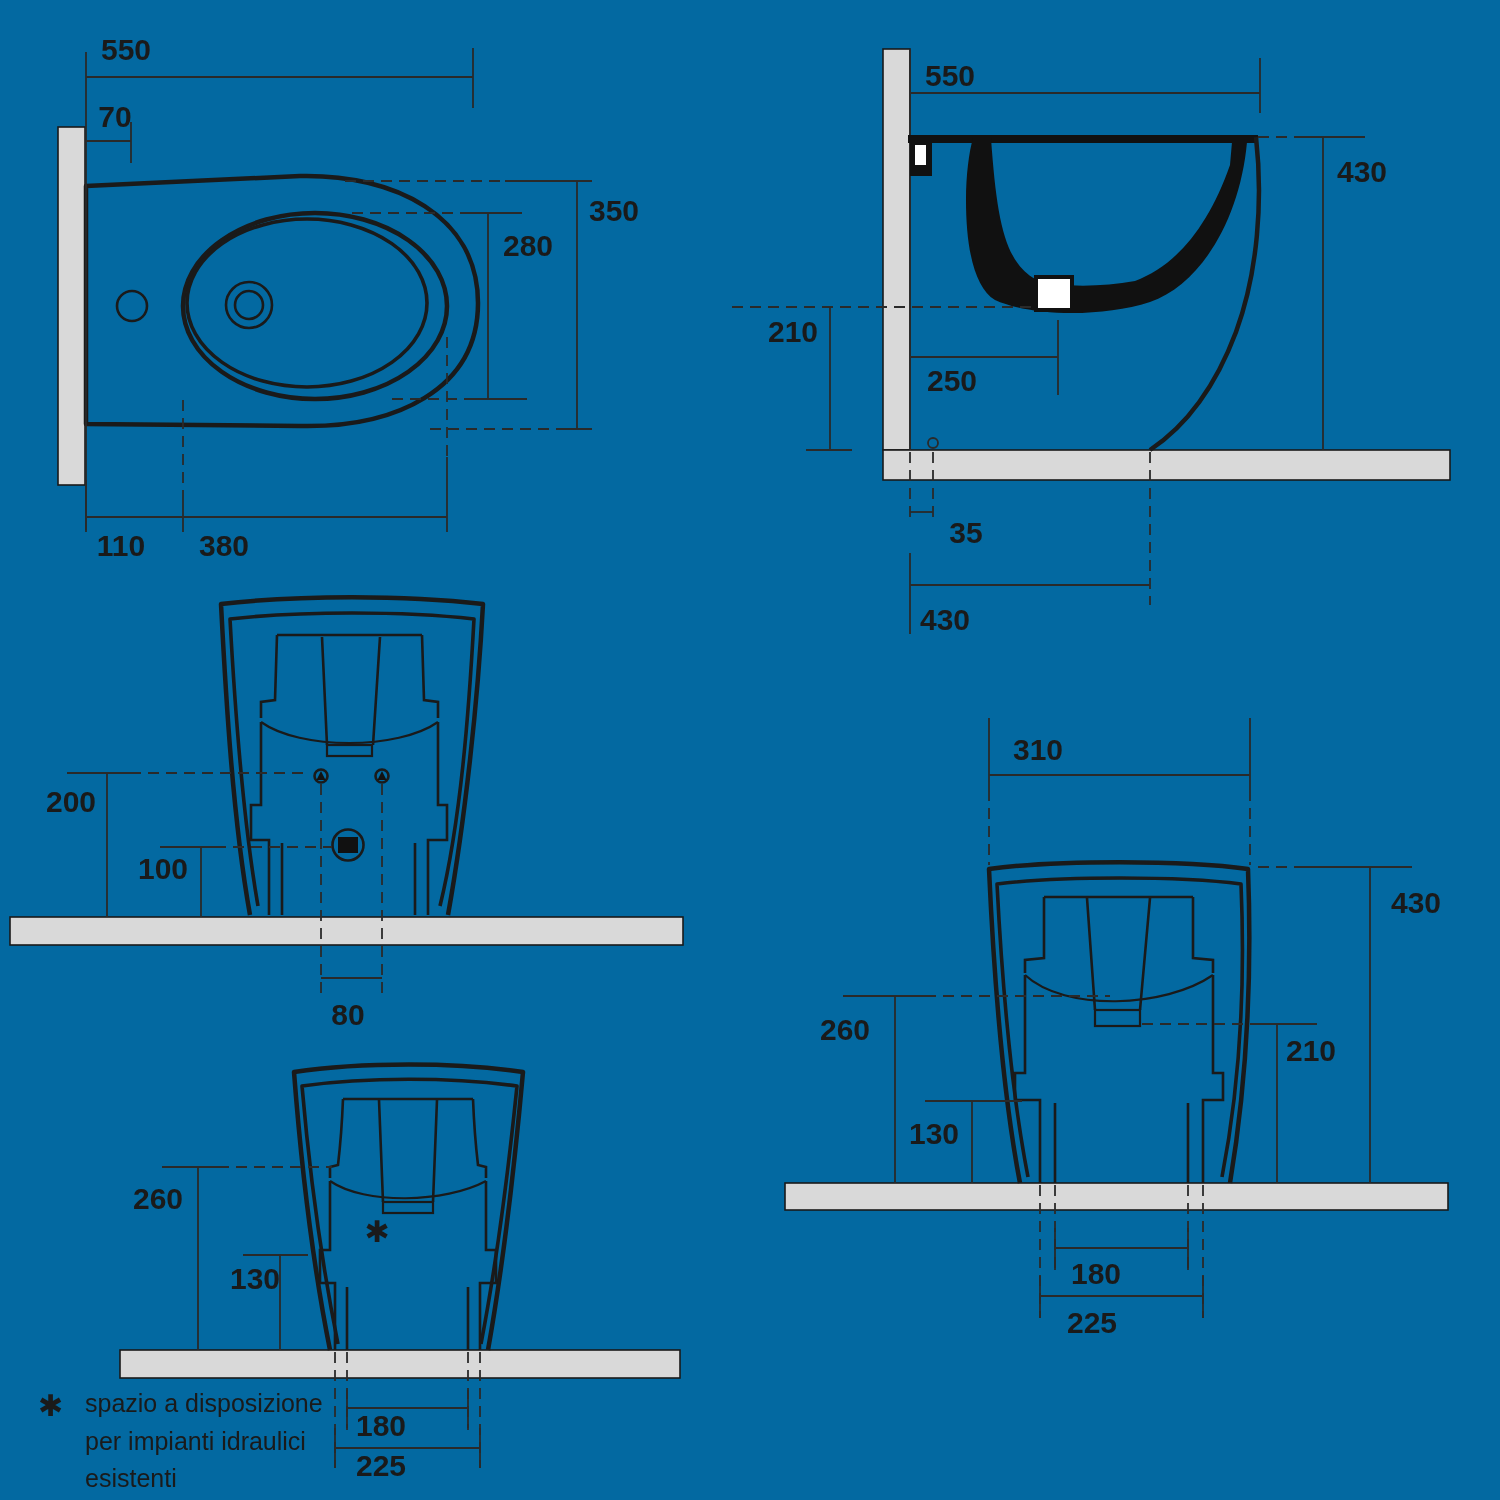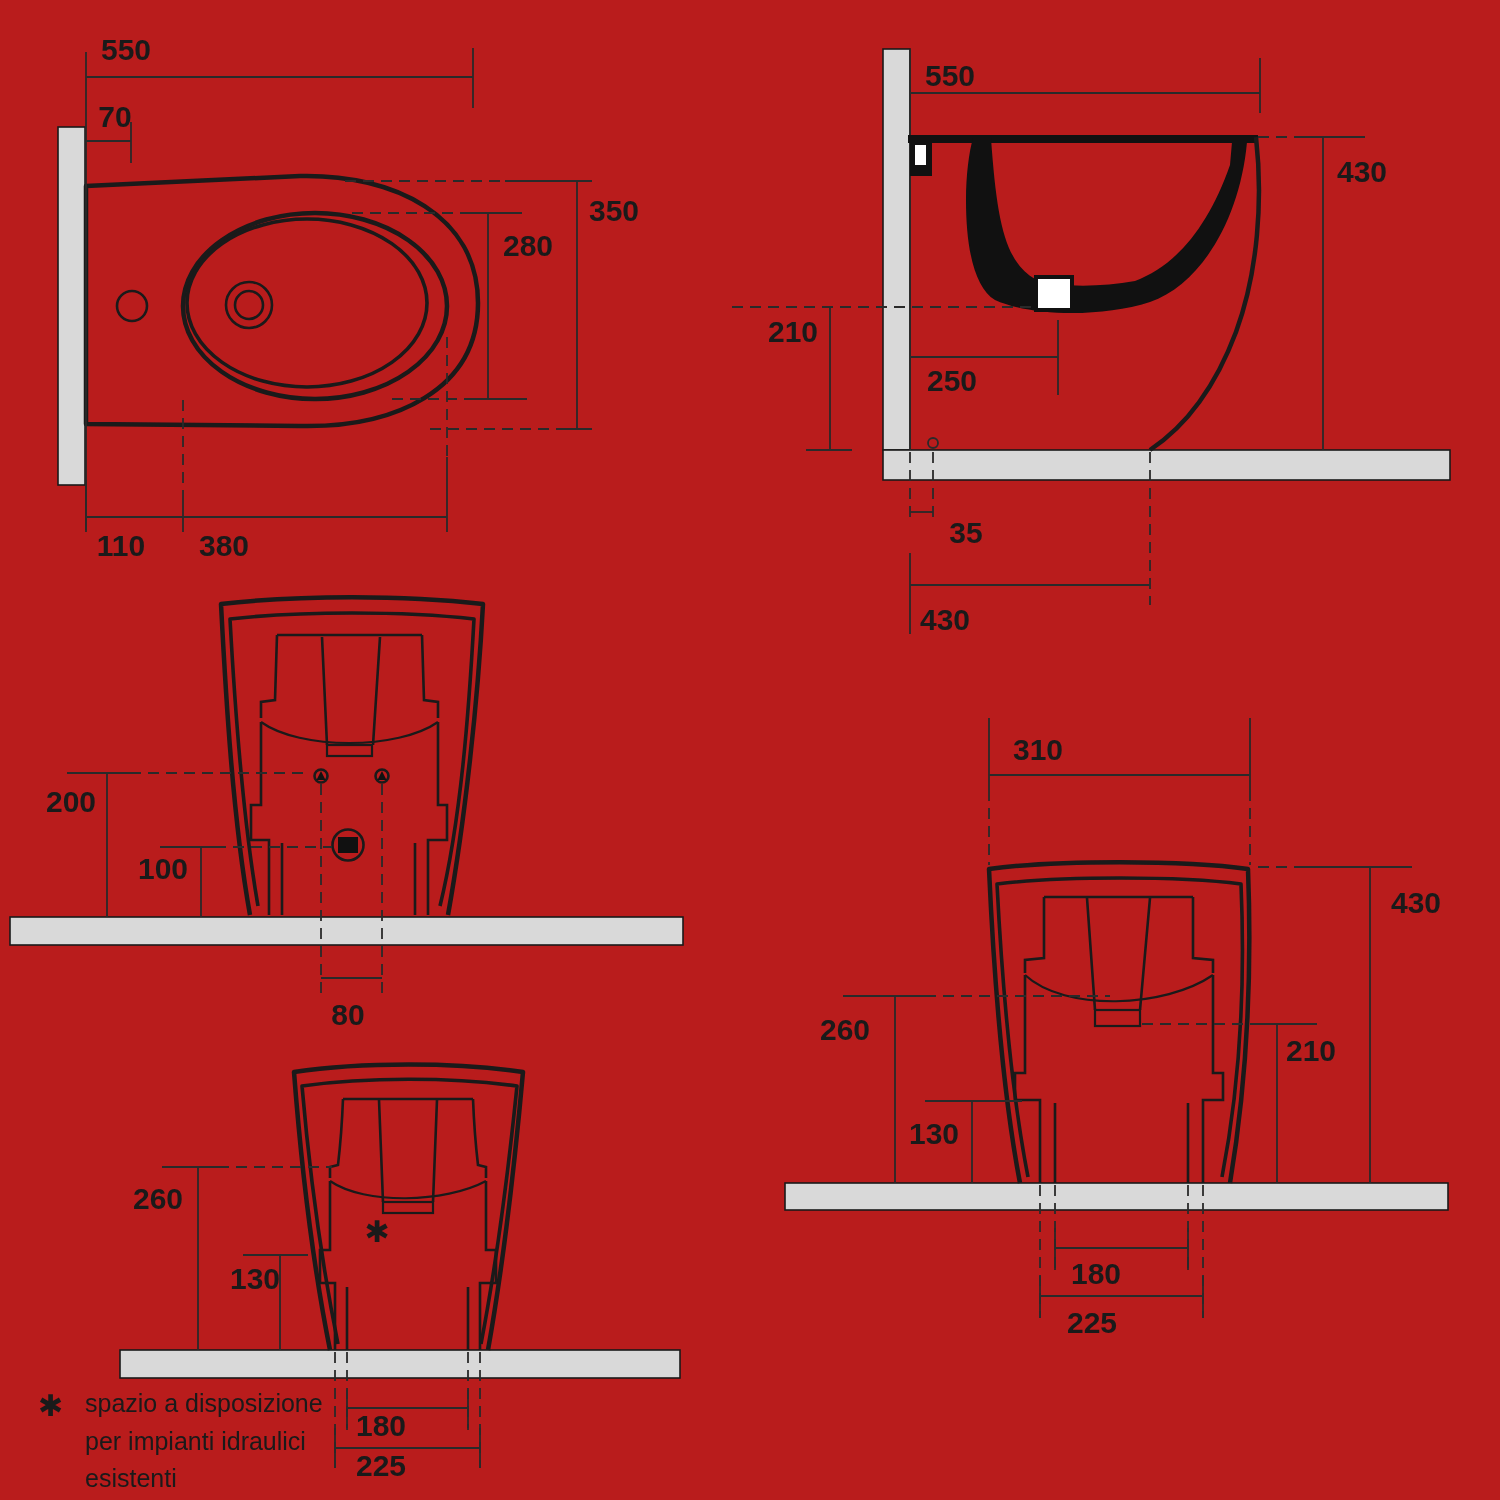--- a/index.html
+++ b/index.html
@@ -1,16 +1,16 @@
 <!DOCTYPE html>
 <html><head>
 <meta charset="utf-8">
 <style>
   html,body{margin:0;padding:0;background:#fff;}
-  #stage{width:1500px;height:1500px;position:relative;background:#b91c1c;
+  #stage{width:1500px;height:1500px;position:relative;background:#0369a1;
          font-family:"Liberation Sans",sans-serif;text-align:center;}
   svg{display:block}
   .outline{fill:none;stroke:#1a1a1a;stroke-width:4.5;stroke-linejoin:round;}
   .outline2{fill:none;stroke:#1a1a1a;stroke-width:3.6;stroke-linejoin:round;}
   .det{fill:none;stroke:#1a1a1a;stroke-width:2.6;}
   .thin{fill:none;stroke:#2a2a2a;stroke-width:1.8;}
   .dash{fill:none;stroke:#2a2a2a;stroke-width:1.8;stroke-dasharray:11 7;}
   .grayfill{fill:#d9d9d9;stroke:#1a1a1a;stroke-width:1.6;}
   .blackfill{fill:#111;stroke:none;}
   .whitefill{fill:#fff;stroke:none;}

